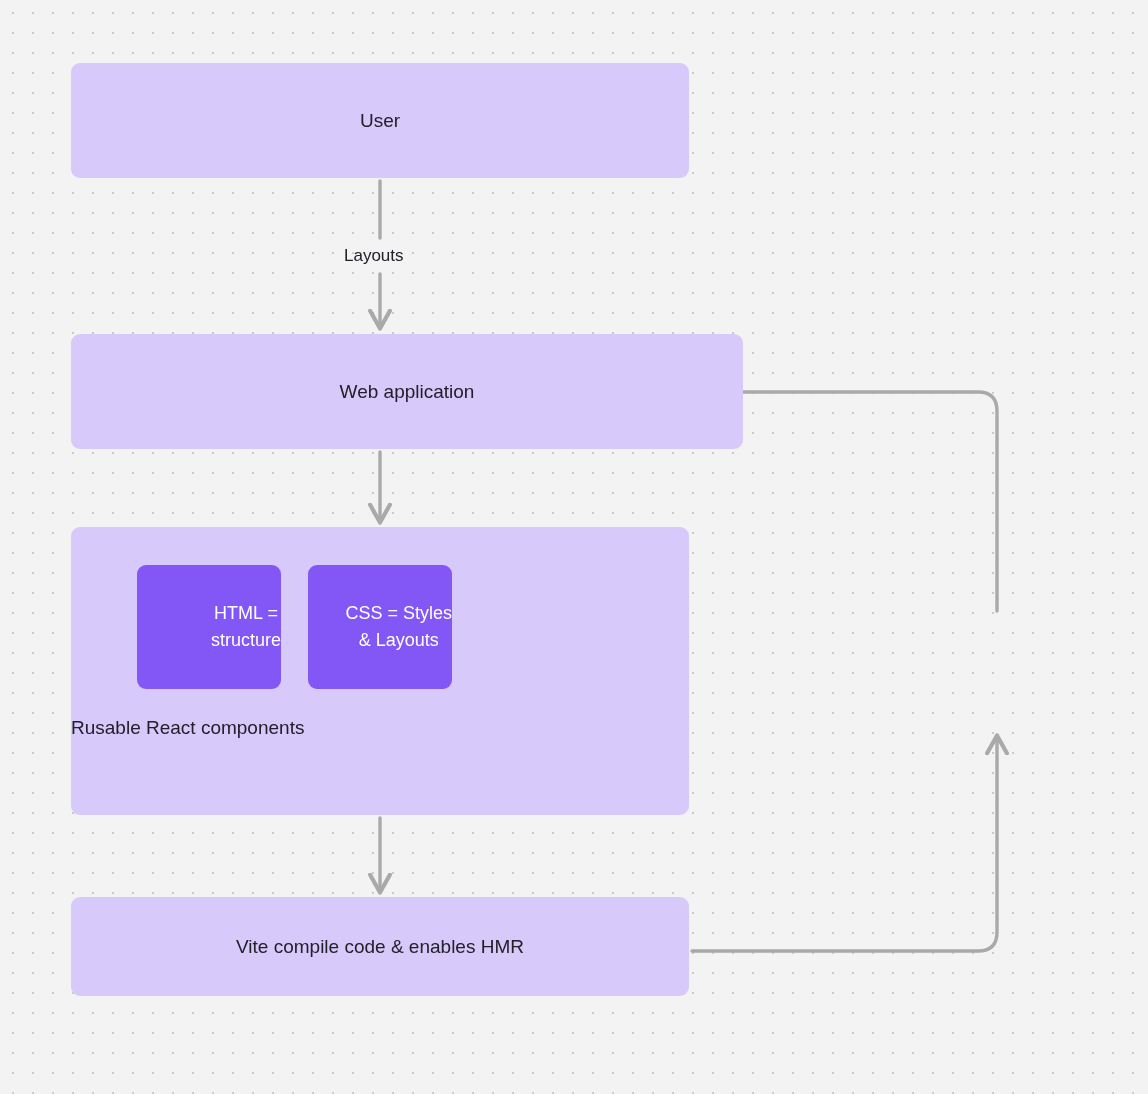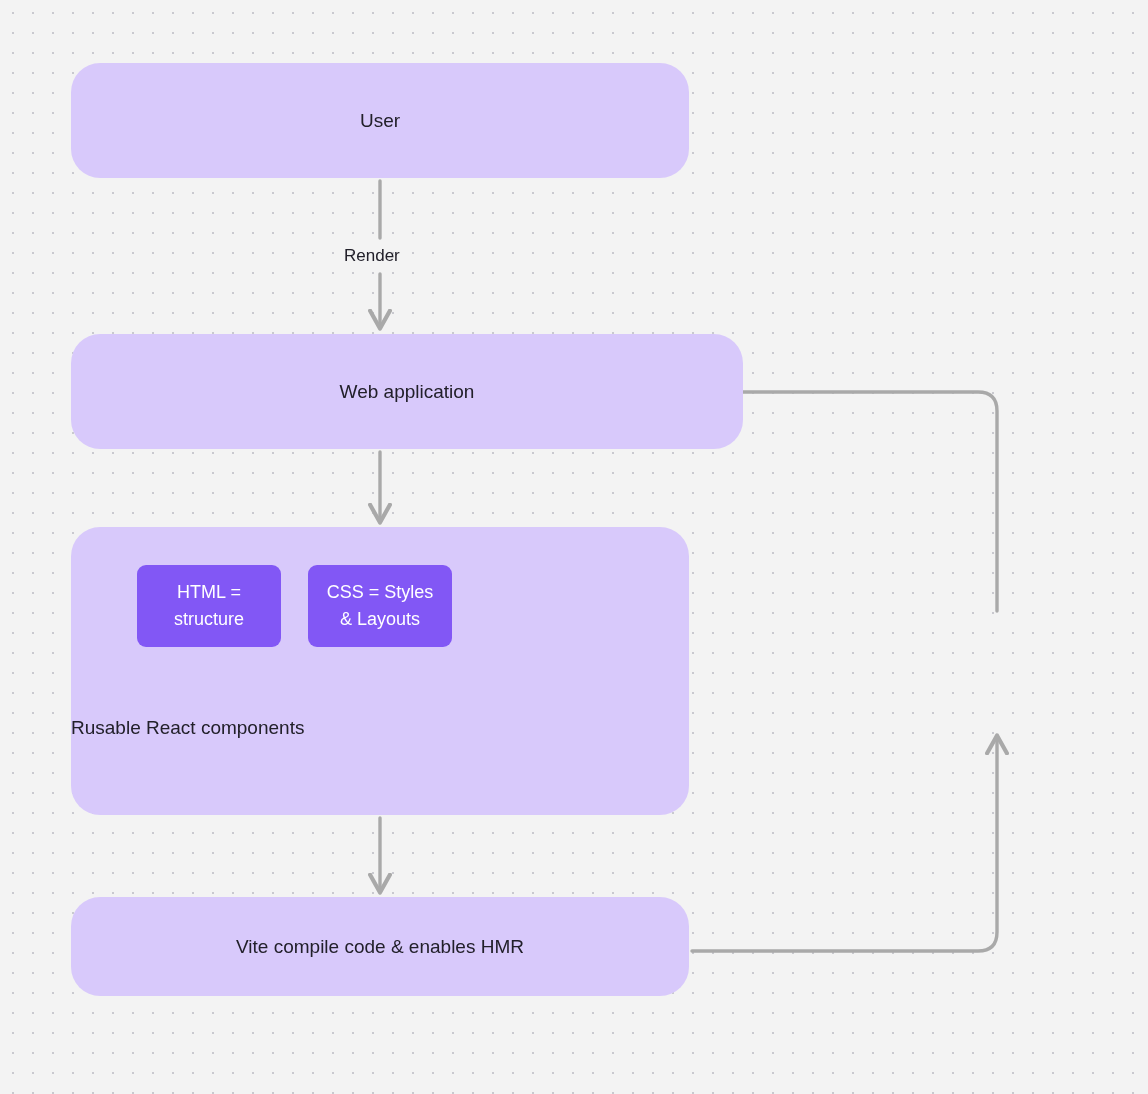--- a/index.html
+++ b/index.html
@@ -34,21 +34,20 @@
     align-items: center;
     justify-content: center;
     text-align: center;
     line-height: 1.32;
   }
 
   .node-light {
     background: #d8c9fb;
     color: #22202a;
     font-size: 19px;
-    border-radius: 29px;
   }
 
   .node-dark {
     background: #8257f5;
     color: #ffffff;
     font-size: 18px;
     border-radius: 9px;
   }
 
   
@@ -63,24 +62,24 @@
   #chip-row {
     position: absolute;
     left: 66px;
     top: 38px;
     width: 486px;
     display: flex;
     gap: 27px;
   }
   .chip {
     width: 144px;
-    height: 82px;
+    height: 124px;
     display: flex;
     align-items: center;
-    justify-content: center;
+    justify-content: flex-end;
     text-align: center;
     line-height: 1.5;
   }
 
   #react-caption {
     position: absolute;
     left: 0;
     top: 188px;
     width: 618px;
     text-align: left;
@@ -133,21 +132,21 @@
 
     <g>
       <path d="M 692 951 L 978 951 Q 997 951 997 932 L 997 737" fill="none" stroke="#a9a9a9" stroke-width="3.4" stroke-linecap="round" stroke-linejoin="round" marker-end="url(#arrowhead)"></path>
     </g>
 
     <g>
       <path d="M 997 611 L 997 411 Q 997 392 978 392 L 703 392" fill="none" stroke="#a9a9a9" stroke-width="3.4" stroke-linecap="round" stroke-linejoin="round" marker-end="url(#arrowhead)"></path>
     </g>
   </svg>
 
-  <div class="edge-label" id="label-prompt">Render</div>
+  <div class="edge-label" id="label-prompt">Layouts</div>
 
   <div class="node node-light" id="node-user">
     <span>User</span>
   </div>
 
   <div class="node node-light" id="node-webapp">
     <span>Web application</span>
   </div>
 
   <div class="node node-light" id="node-react">

